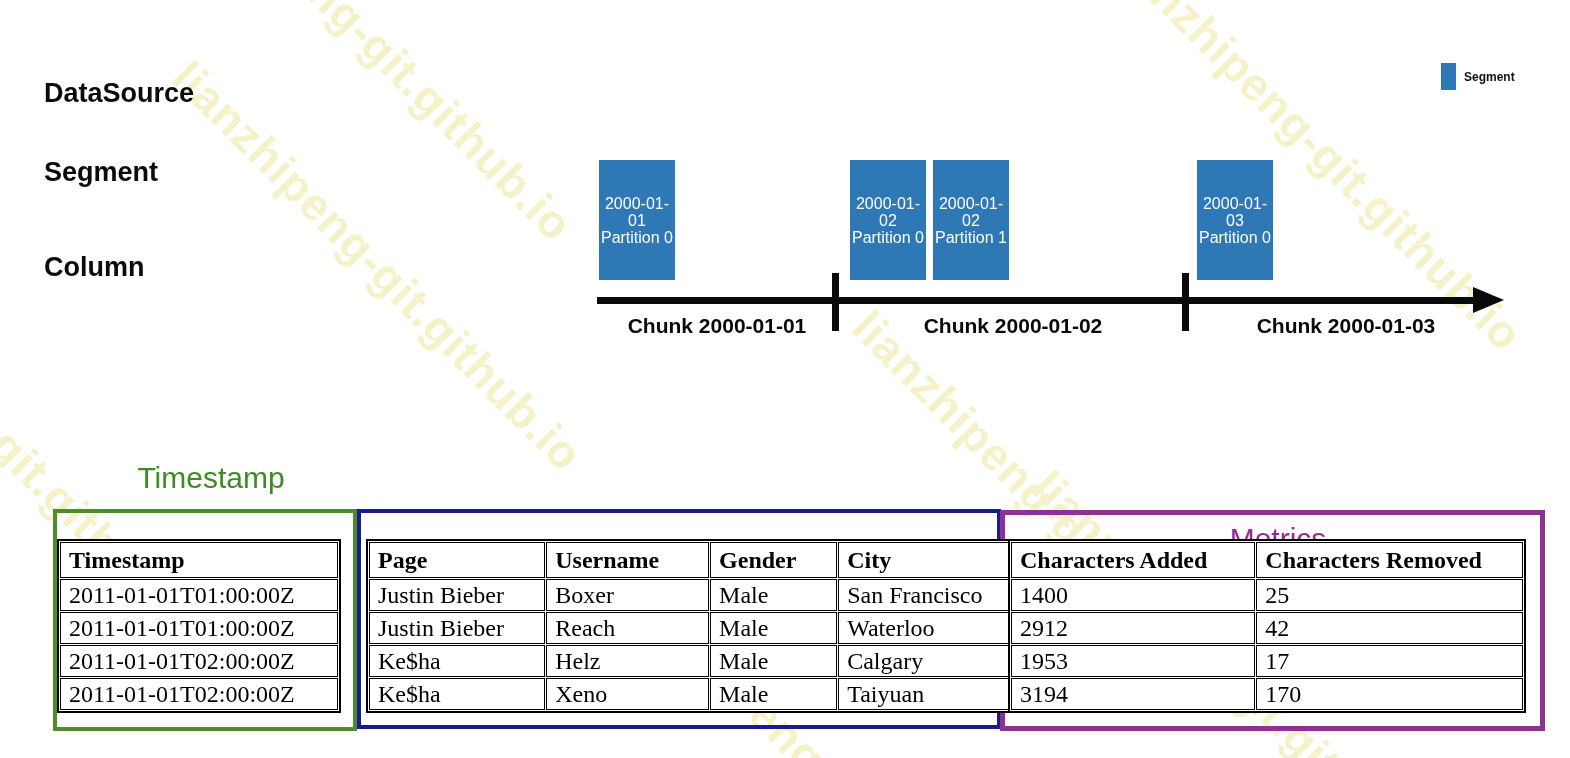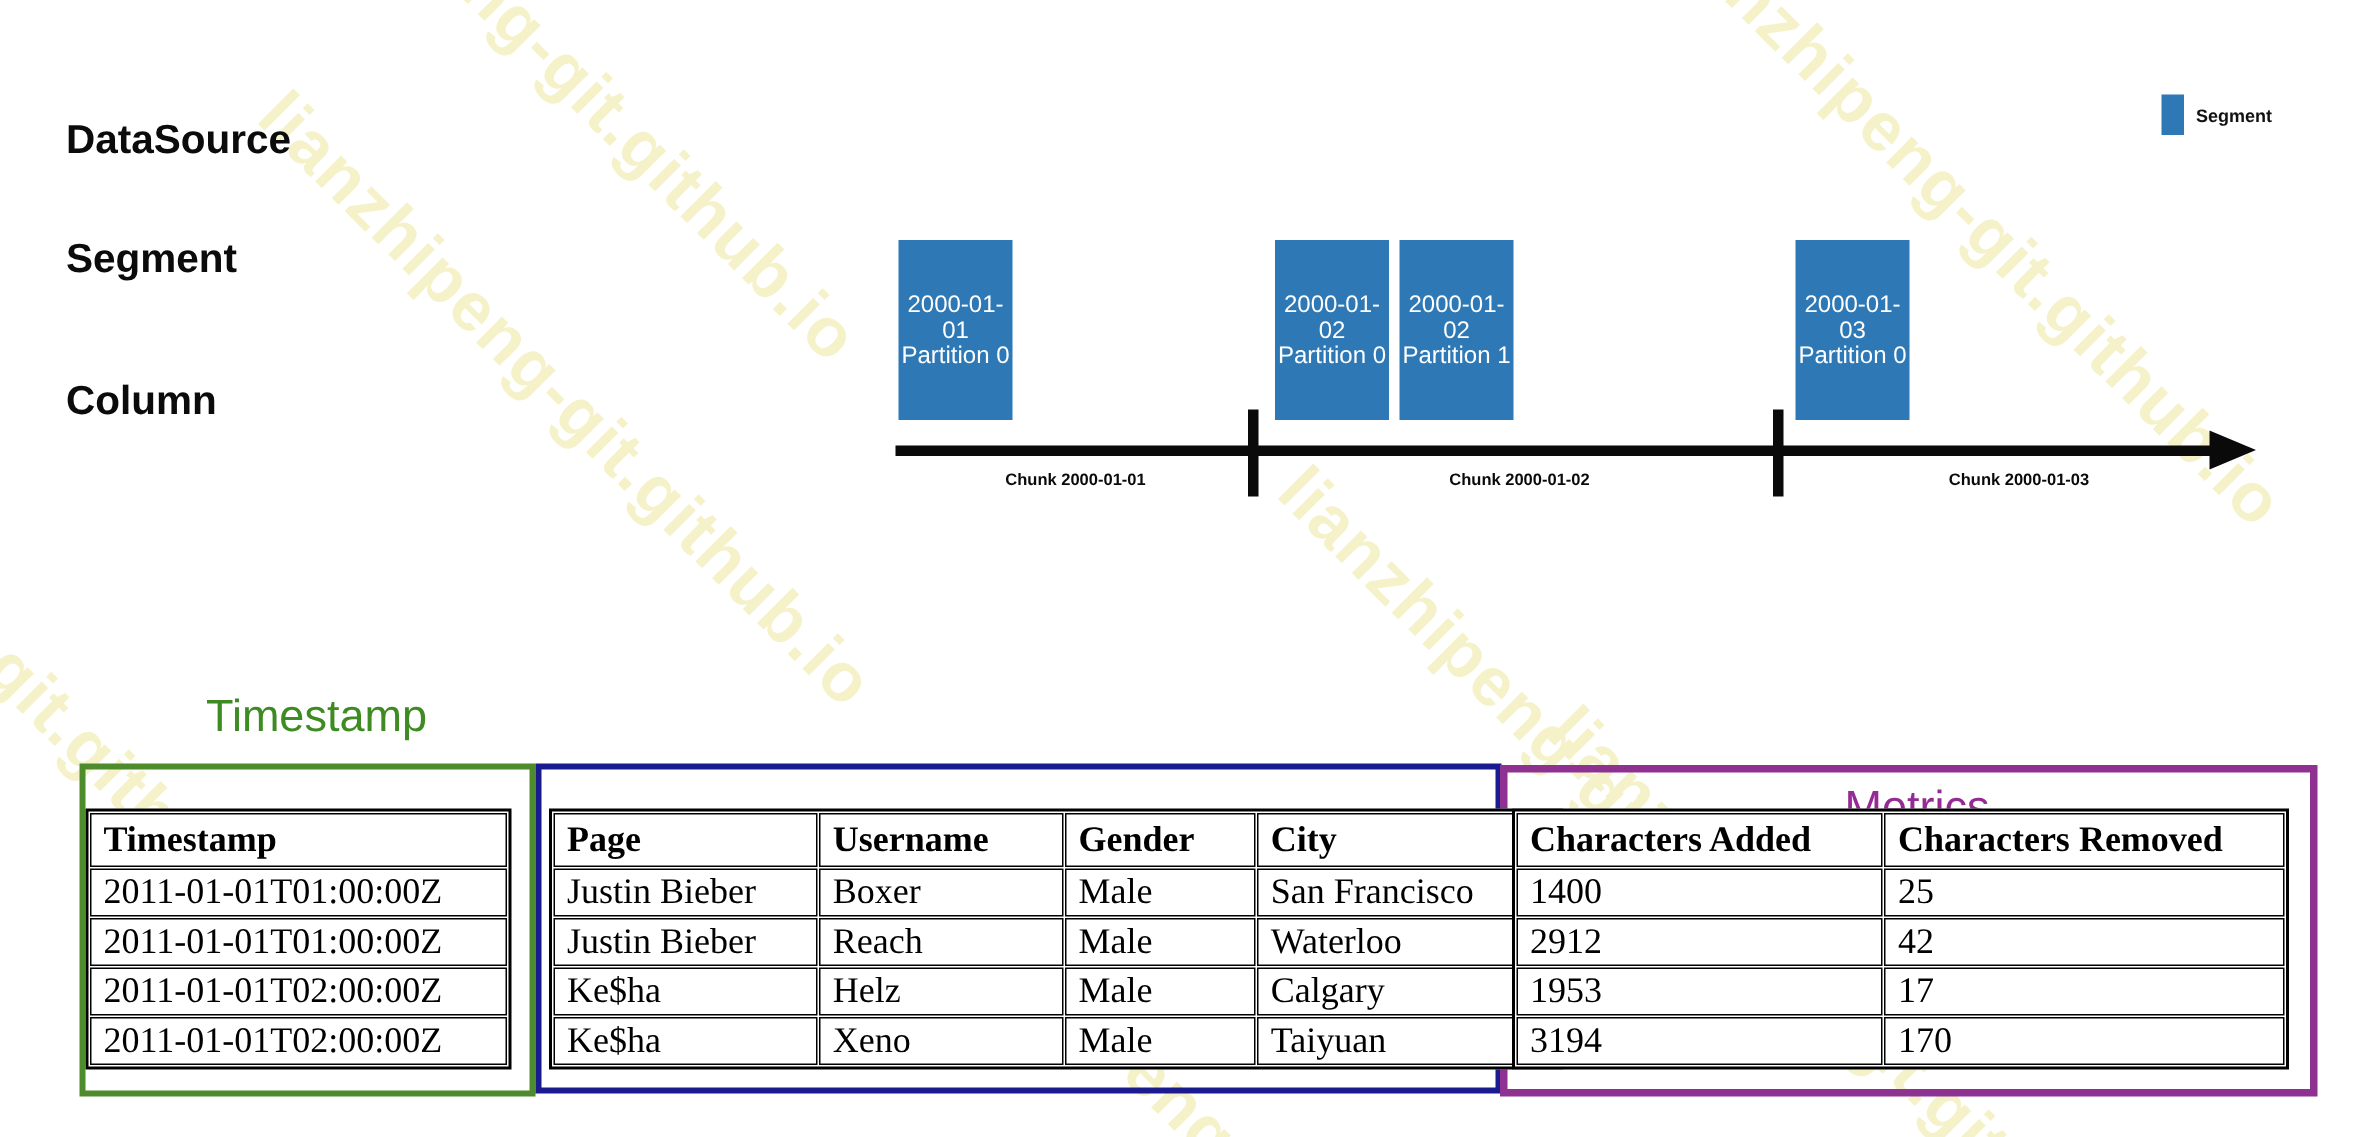--- a/index.html
+++ b/index.html
@@ -15,21 +15,21 @@
   .legend-swatch{position:absolute;left:1441px;top:63px;width:15px;height:27px;background:#2e79b5;z-index:2;}
   .legend-label{position:absolute;left:1464px;top:70px;font-size:12px;font-weight:bold;color:#111;z-index:2;}
   
   .seg{position:absolute;top:160px;width:76px;height:120px;background:#2e79b5;z-index:2;
        display:flex;flex-direction:column;align-items:center;justify-content:center;}
   .seg span{color:#fff;font-size:16px;line-height:17px;text-align:center;display:block;}
   .tl-line{position:absolute;left:597px;top:297px;width:881px;height:7px;background:#0a0a0a;z-index:2;}
   .tl-tick{position:absolute;top:273px;width:7px;height:58px;background:#0a0a0a;z-index:2;}
   .tl-arrow{position:absolute;left:1473px;top:287px;width:0;height:0;z-index:2;
             border-left:31px solid #0a0a0a;border-top:13px solid transparent;border-bottom:13px solid transparent;}
-  .chunk{position:absolute;top:314px;transform:translateX(-50%);font-weight:bold;font-size:11px;color:#0a0a0a;
+  .chunk{position:absolute;top:314px;transform:translateX(-50%);font-weight:bold;font-size:21px;color:#0a0a0a;
          white-space:nowrap;z-index:2;}
   
   .sec-label{position:absolute;transform:translateX(-50%);font-size:30px;white-space:nowrap;z-index:2;}
   .sec-label.green{color:#3e8b24;}
   .sec-label.navy{color:#1b1b9e;}
   .sec-label.purple{color:#942a94;}
   .sec-box{position:absolute;z-index:1;background:transparent;}
   .sec-box.green{left:53px;top:509px;width:296px;height:214px;border:4px solid #4e8b2c;}
   .sec-box.navy{left:357px;top:509px;width:636px;height:212px;border:4px solid #1b1b90;}
   .sec-box.purple{left:1000px;top:510px;width:535px;height:211px;border:5px solid #8e3191;}

